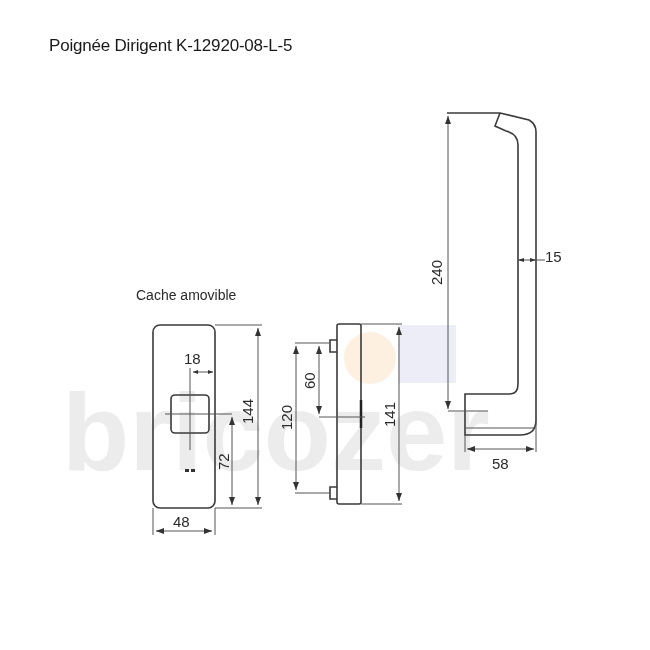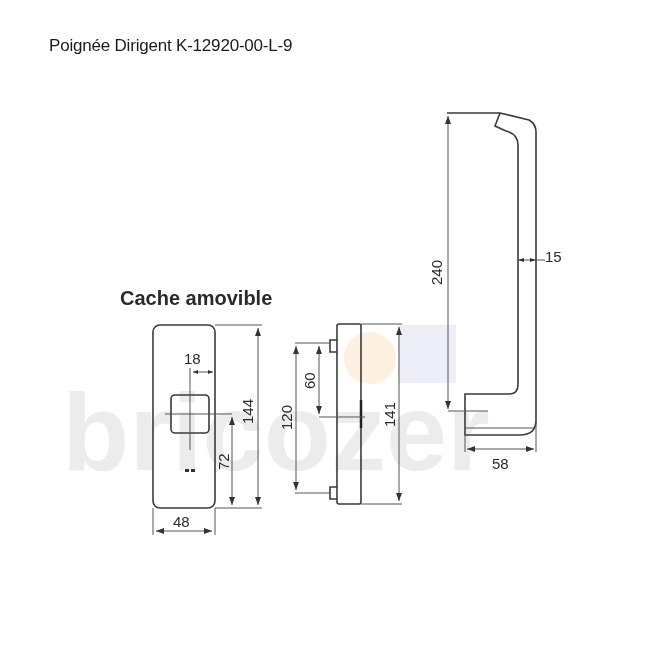--- a/index.html
+++ b/index.html
@@ -1,28 +1,28 @@
 <!DOCTYPE html>
 <html><head>
 <meta charset="utf-8">
 <style>
   html, body { margin:0; padding:0; background:#ffffff; }
   body { width:650px; height:650px; position:relative; overflow:hidden; font-family:"Liberation Sans", sans-serif; }
   .title { position:absolute; left:49px; top:36px; font-size:17px; color:#1a1a1a; letter-spacing:-0.2px; }
-  .subtitle { position:absolute; left:120px; top:287px; font-size:20px; font-weight:bold; color:#2a2a2a; }
+  .subtitle { position:absolute; left:136px; top:287px; font-size:14px; font-weight:normal; color:#2a2a2a; }
   svg { position:absolute; left:0; top:0; }
   .wm { font-family:"Liberation Sans", sans-serif; font-weight:bold; fill:#ececec; }
   .dim { font-family:"Liberation Sans", sans-serif; font-size:15px; fill:#2a2a2a; }
   .ln { stroke:#3a3a3a; fill:none; stroke-width:1.6; }
   .thin { stroke:#555; fill:none; stroke-width:1; }
 </style>
 </head>
 <body>
 
-<div class="title">Poignée Dirigent K-12920-00-L-9</div>
+<div class="title">Poignée Dirigent K-12920-08-L-5</div>
 
 <svg width="650" height="650" viewBox="0 0 650 650">
 
   <g>
     <circle cx="370" cy="358" r="26" fill="#fdf0e0"></circle>
     <rect x="398" y="325" width="58" height="58" fill="#ecedf6"></rect>
     <text class="wm" x="62" y="470" font-size="110">bricozer</text>
   </g>
 
   <g>

